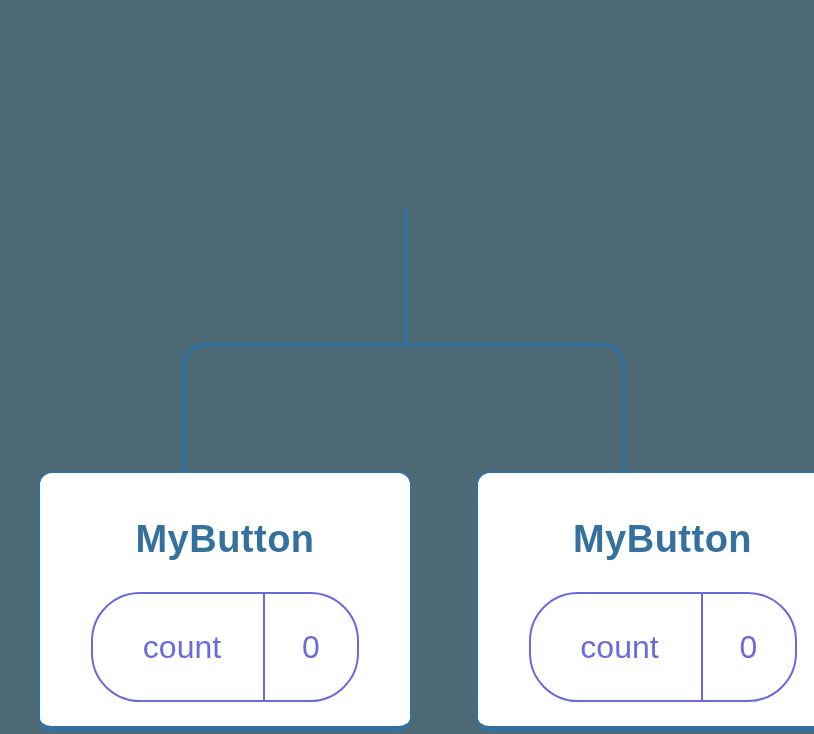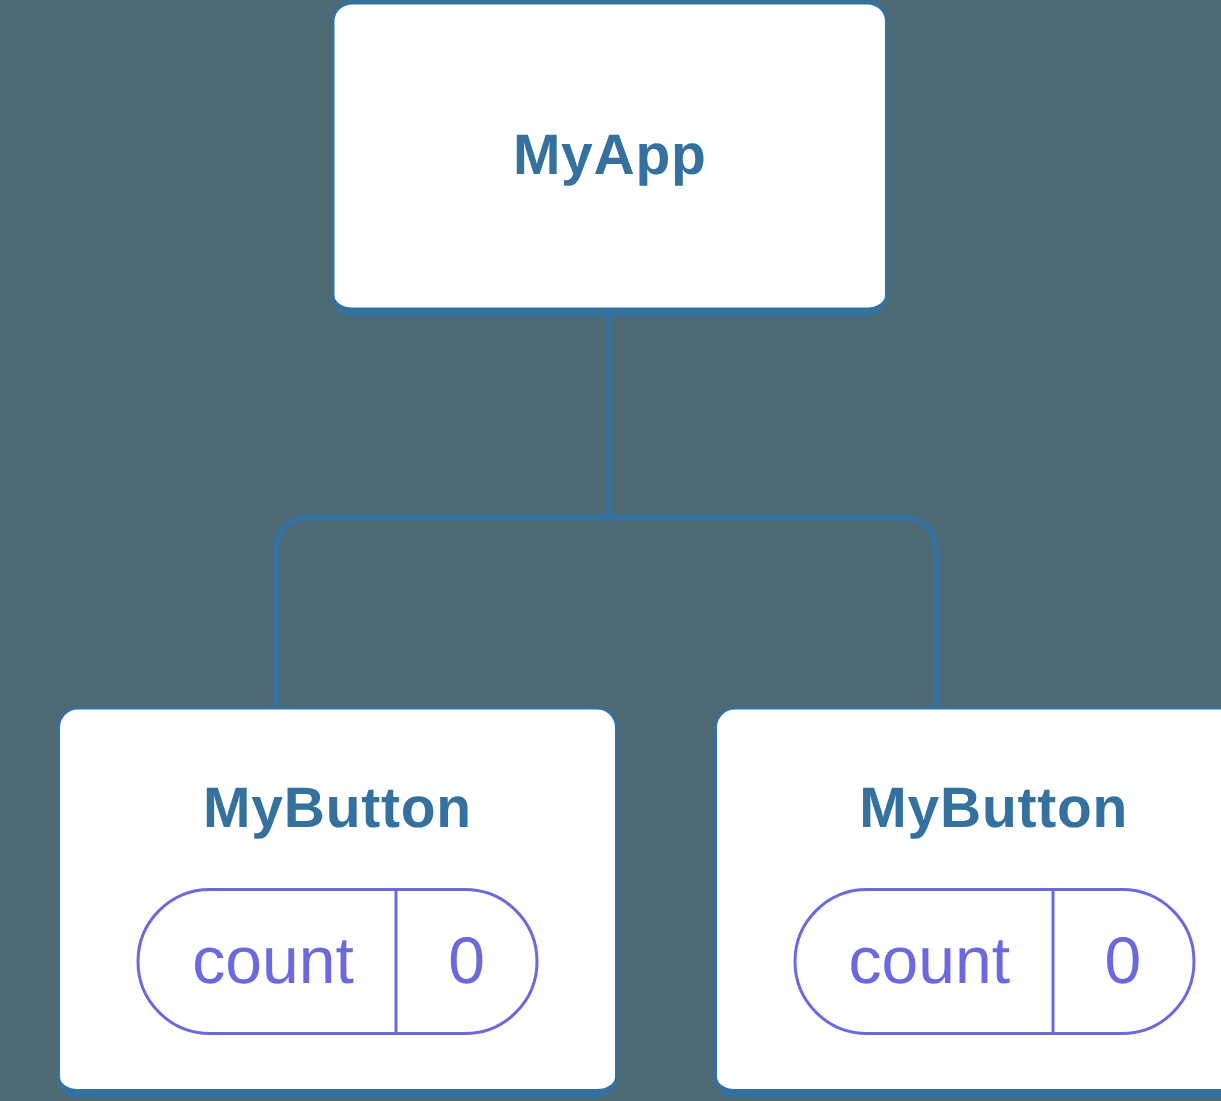--- a/index.html
+++ b/index.html
@@ -62,28 +62,28 @@
     margin-left: 36px;
   }
   .card-child-left  { left: 2px;   width: 374px; }
   .card-child-right { left: 440px; width: 373px; }
   .card-child .card-title {
     margin-top: 47px;
   }
   .state-pill {
     margin-top: 34px;
     width: 268px;
-    height: 98px;
+    height: 110px;
     border: 2px solid var(--accent-purple);
     border-radius: 49px;
     display: flex;
     align-items: stretch;
     overflow: hidden;
     color: var(--accent-purple);
-    font-size: 44px;
+    font-size: 32px;
     font-weight: 400;
   }
   .state-key {
     flex: 1 1 auto;
     display: flex;
     align-items: center;
     justify-content: center;
     padding-left: 8px;
   }
   .state-divider {
@@ -100,23 +100,20 @@
 </head>
 <body>
 
 <div class="canvas">
 
   <svg class="connectors" viewBox="0 0 814 734" aria-hidden="true">
     <path d="M 406 208 L 406 347"></path>
     <path d="M 184 473 L 184 369 Q 184 345 208 345 L 600 345 Q 624 345 624 369 L 624 473"></path>
   </svg>
 
-  <div class="card card-root">
-    <div class="card-title">MyApp</div>
-  </div>
 
   <div class="card card-child card-child-left">
     <div class="card-title">MyButton</div>
     <div class="state-pill">
       <div class="state-key">count</div>
       <div class="state-divider"></div>
       <div class="state-value">0</div>
     </div>
   </div>
 

